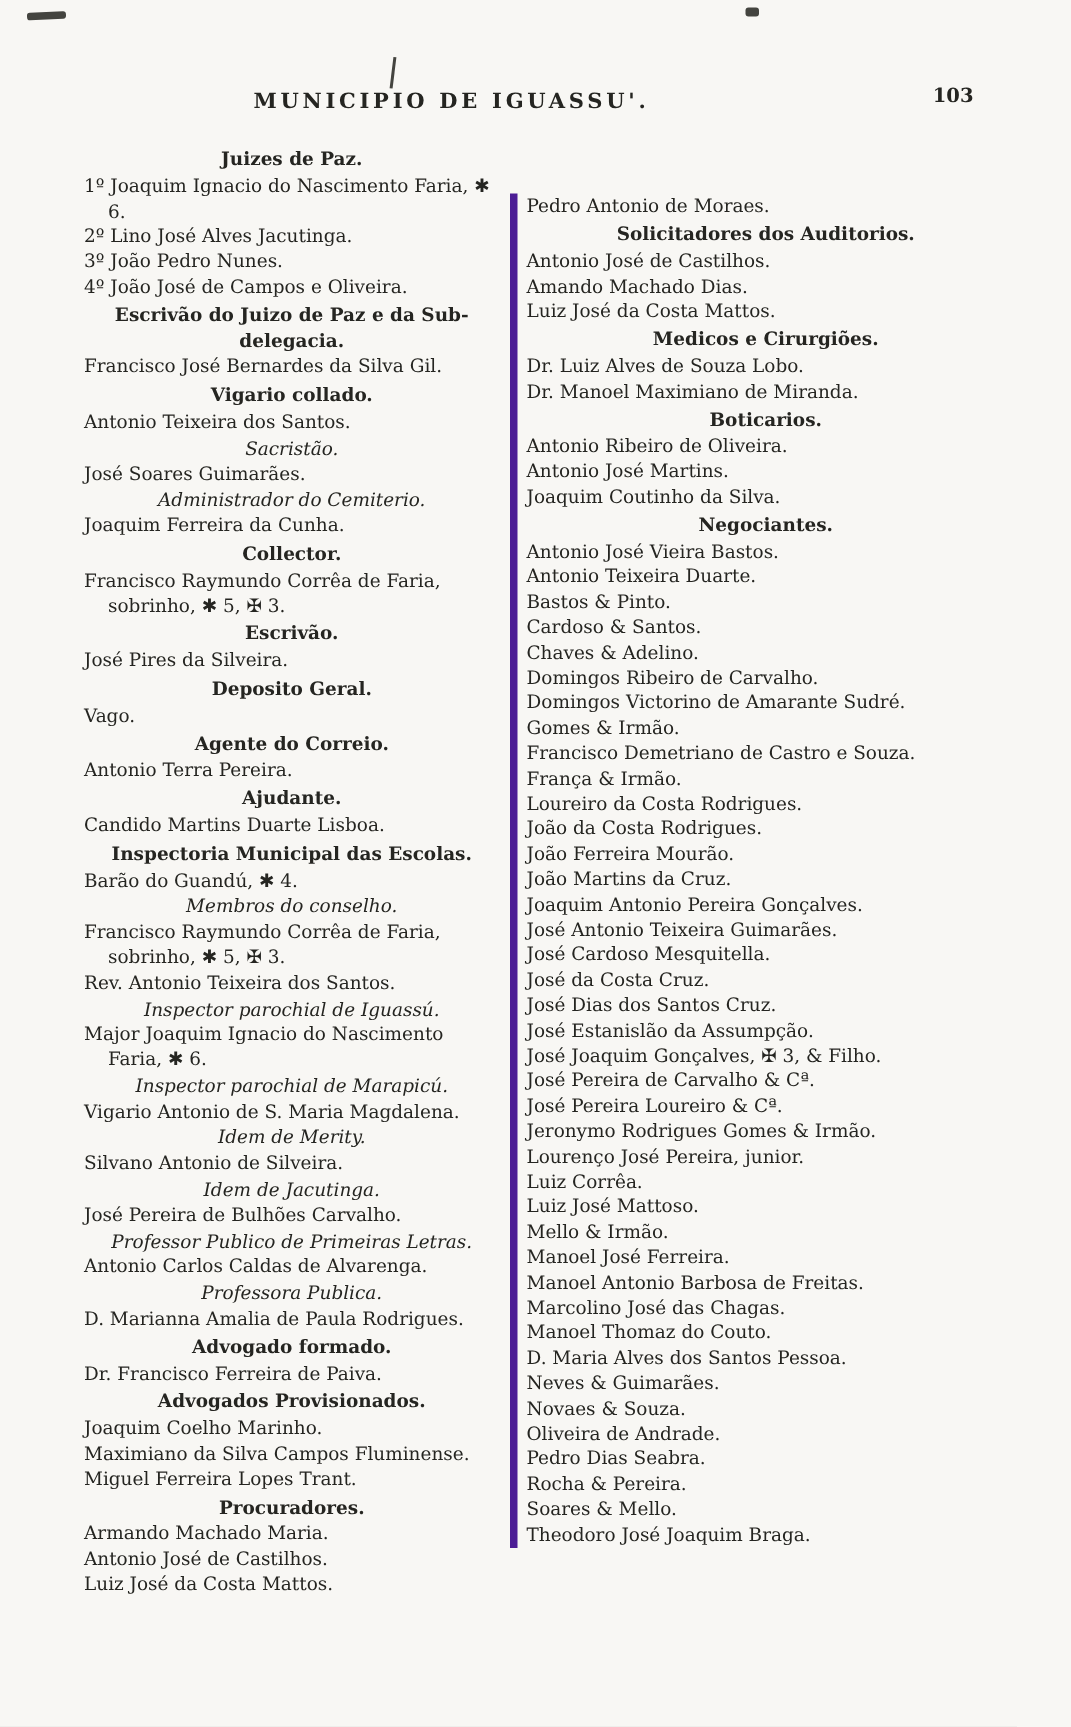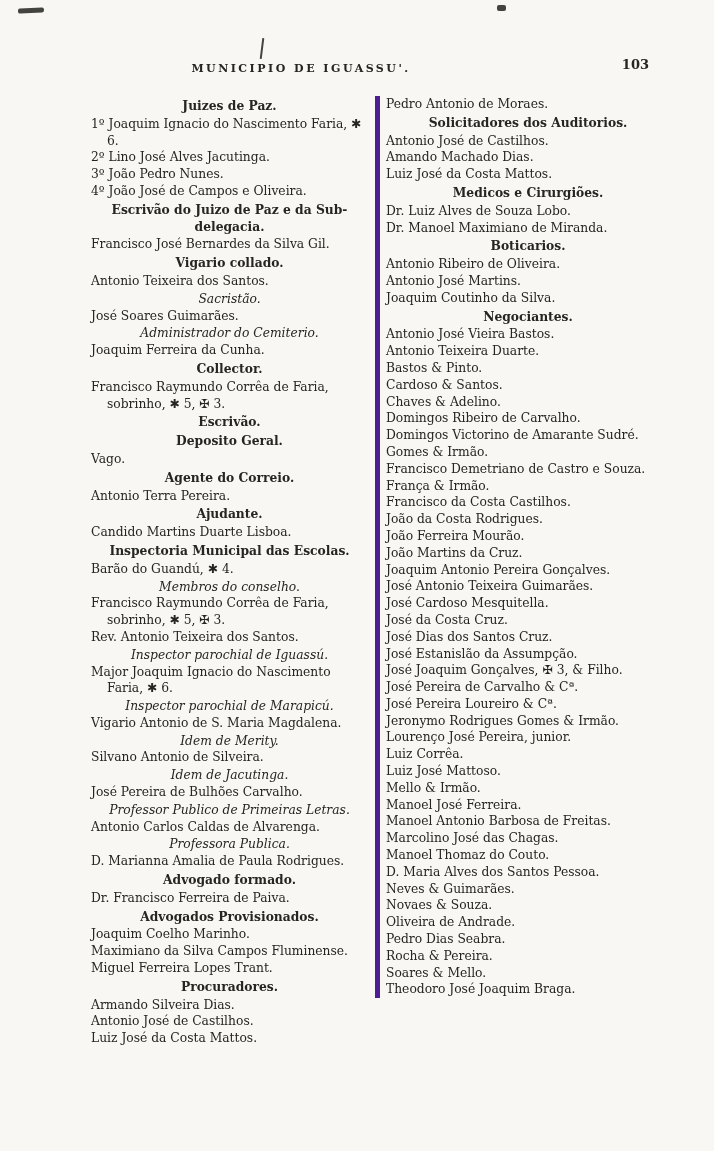--- a/index.html
+++ b/index.html
@@ -11,36 +11,35 @@
     background: #f8f7f4;
     color: #252521;
     font-family: "DejaVu Serif", "Liberation Serif", serif;
     overflow: hidden;
     box-sizing: border-box;
   }
   .header { position: relative; padding-top: 57px; }
   .title-row { text-align: center; padding-right: 112px; }
   .running-title {
     font-weight: bold;
-    font-size: 11px;
+    font-size: 14px;
     letter-spacing: 2.5px;
     white-space: nowrap;
   }
   .pageno {
     position: absolute;
     top: 57px;
     right: 65px;
     font-size: 13px;
     font-weight: bold;
   }
   .columns {
     display: flex;
-    align-items: flex-start;
+    align-items: center;
     padding: 20px 44px 0 56px;
-    margin-left: 35px;
   }
   .col { box-sizing: border-box; }
   .col-left { width: 284px; padding-right: 7px; }
   .col-right { flex: 1; border-left: 5px solid #4c1d95; padding-left: 6px; }
   .line { font-size: 12.3px; line-height: 16.8px; }
   .entry { padding-left: 16px; text-indent: -16px; }
   .h-bold { text-align: center; font-weight: bold; margin: 2px 0 1px; }
   .h-italic { text-align: center; font-style: italic; margin: 1px 0 0; }
   
   .artifact { position: absolute; background: #44443f; }
@@ -75,20 +74,21 @@
         <div class="line entry">Francisco José Bernardes da Silva Gil.</div>
         <div class="line h-bold">Vigario collado.</div>
         <div class="line entry">Antonio Teixeira dos Santos.</div>
         <div class="line h-italic">Sacristão.</div>
         <div class="line entry">José Soares Guimarães.</div>
         <div class="line h-italic">Administrador do Cemiterio.</div>
         <div class="line entry">Joaquim Ferreira da Cunha.</div>
         <div class="line h-bold">Collector.</div>
         <div class="line entry">Francisco Raymundo Corrêa de Faria, sobrinho, ✱ 5, ✠ 3.</div>
         <div class="line h-bold">Escrivão.</div>
+        <div class="line entry">José Pires da Silveira.</div>
         <div class="line h-bold">Deposito Geral.</div>
         <div class="line entry">Vago.</div>
         <div class="line h-bold">Agente do Correio.</div>
         <div class="line entry">Antonio Terra Pereira.</div>
         <div class="line h-bold">Ajudante.</div>
         <div class="line entry">Candido Martins Duarte Lisboa.</div>
         <div class="line h-bold">Inspectoria Municipal das Escolas.</div>
         <div class="line entry">Barão do Guandú, ✱ 4.</div>
         <div class="line h-italic">Membros do conselho.</div>
         <div class="line entry">Francisco Raymundo Corrêa de Faria, sobrinho, ✱ 5, ✠ 3.</div>
@@ -105,21 +105,21 @@
         <div class="line entry">Antonio Carlos Caldas de Alvarenga.</div>
         <div class="line h-italic">Professora Publica.</div>
         <div class="line entry">D. Marianna Amalia de Paula Rodrigues.</div>
         <div class="line h-bold">Advogado formado.</div>
         <div class="line entry">Dr. Francisco Ferreira de Paiva.</div>
         <div class="line h-bold">Advogados Provisionados.</div>
         <div class="line entry">Joaquim Coelho Marinho.</div>
         <div class="line entry">Maximiano da Silva Campos Fluminense.</div>
         <div class="line entry">Miguel Ferreira Lopes Trant.</div>
         <div class="line h-bold">Procuradores.</div>
-        <div class="line entry">Armando Silveira Dias.</div>
+        <div class="line entry">Armando Machado Maria.</div>
         <div class="line entry">Antonio José de Castilhos.</div>
         <div class="line entry">Luiz José da Costa Mattos.</div>
       </div>
     <div class="col col-right">
         <div class="line entry">Pedro Antonio de Moraes.</div>
         <div class="line h-bold">Solicitadores dos Auditorios.</div>
         <div class="line entry">Antonio José de Castilhos.</div>
         <div class="line entry">Amando Machado Dias.</div>
         <div class="line entry">Luiz José da Costa Mattos.</div>
         <div class="line h-bold">Medicos e Cirurgiões.</div>
@@ -133,21 +133,21 @@
         <div class="line entry">Antonio José Vieira Bastos.</div>
         <div class="line entry">Antonio Teixeira Duarte.</div>
         <div class="line entry">Bastos &amp; Pinto.</div>
         <div class="line entry">Cardoso &amp; Santos.</div>
         <div class="line entry">Chaves &amp; Adelino.</div>
         <div class="line entry">Domingos Ribeiro de Carvalho.</div>
         <div class="line entry">Domingos Victorino de Amarante Sudré.</div>
         <div class="line entry">Gomes &amp; Irmão.</div>
         <div class="line entry">Francisco Demetriano de Castro e Souza.</div>
         <div class="line entry">França &amp; Irmão.</div>
-        <div class="line entry">Francisco da Costa Castilhos.</div>
+        <div class="line entry">Loureiro da Costa Rodrigues.</div>
         <div class="line entry">João da Costa Rodrigues.</div>
         <div class="line entry">João Ferreira Mourão.</div>
         <div class="line entry">João Martins da Cruz.</div>
         <div class="line entry">Joaquim Antonio Pereira Gonçalves.</div>
         <div class="line entry">José Antonio Teixeira Guimarães.</div>
         <div class="line entry">José Cardoso Mesquitella.</div>
         <div class="line entry">José da Costa Cruz.</div>
         <div class="line entry">José Dias dos Santos Cruz.</div>
         <div class="line entry">José Estanislão da Assumpção.</div>
         <div class="line entry">José Joaquim Gonçalves, ✠ 3, &amp; Filho.</div>

